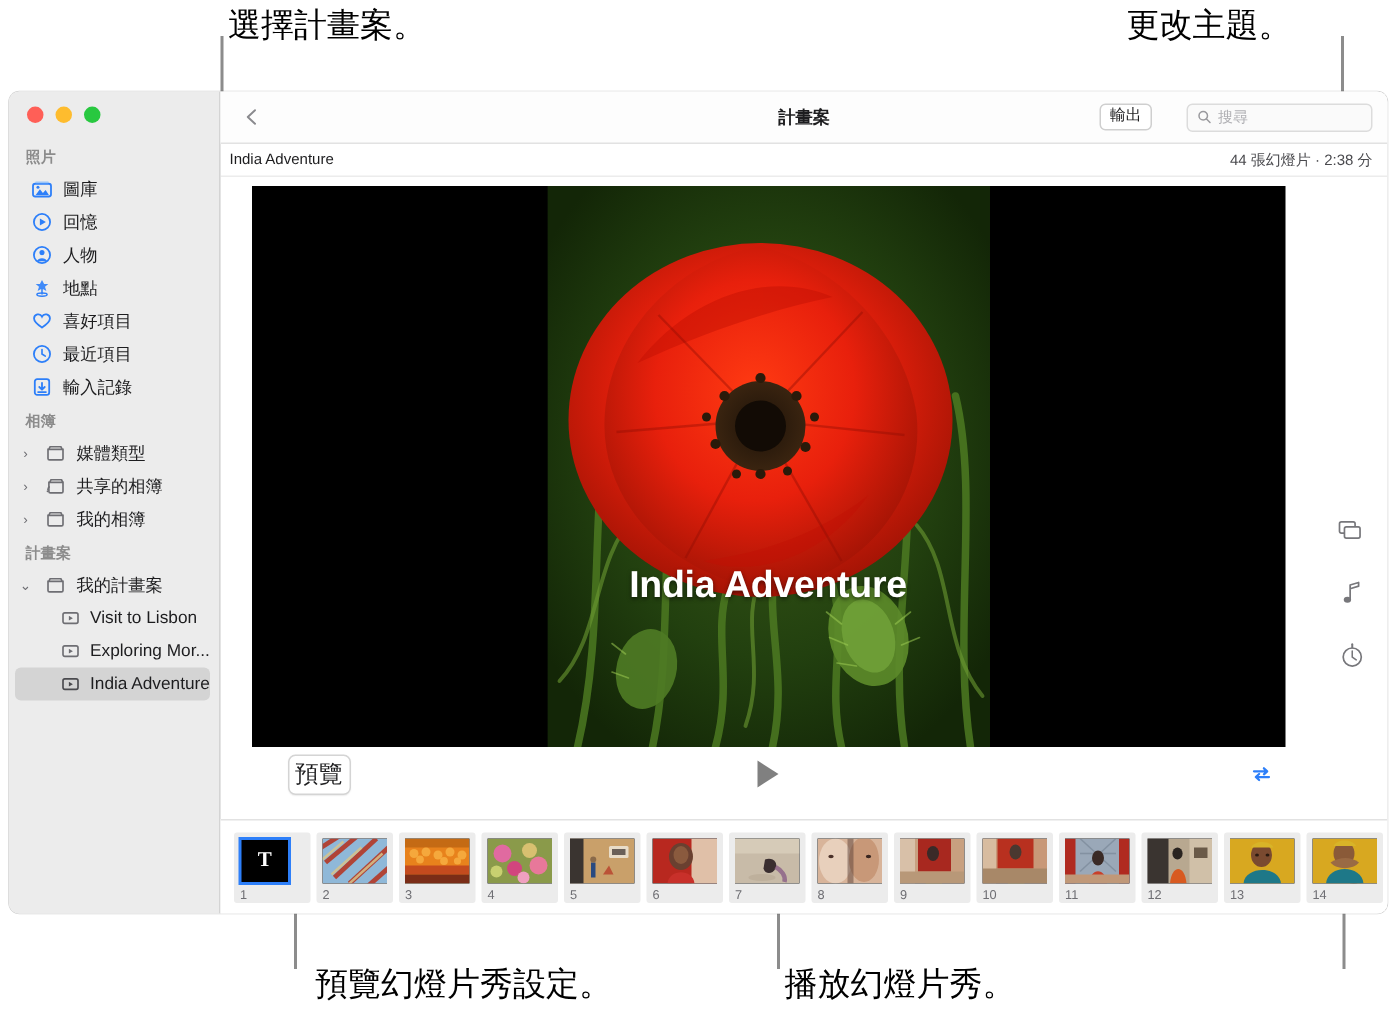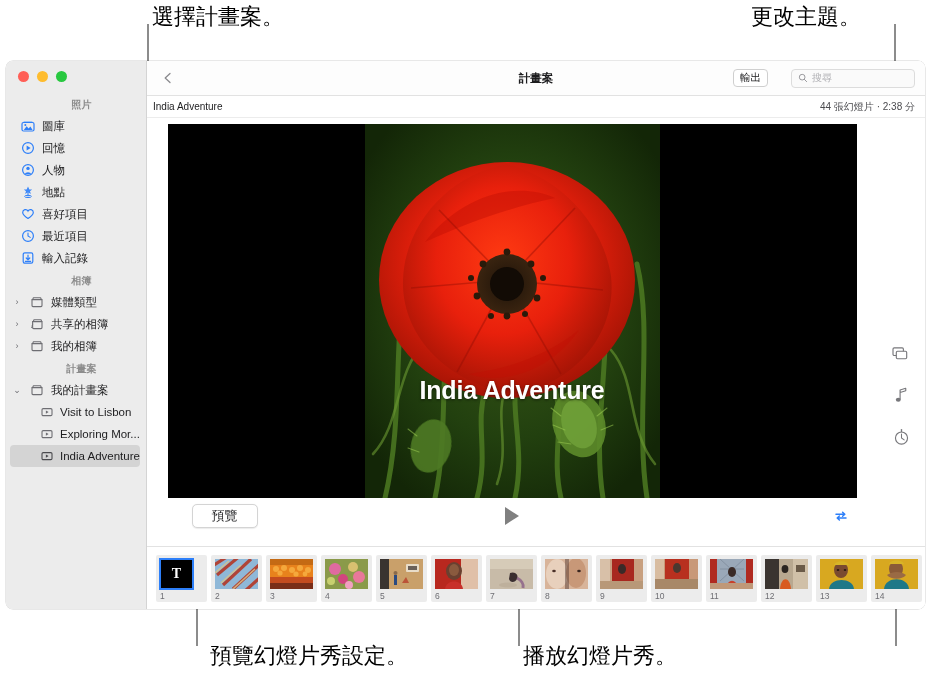--- a/index.html
+++ b/index.html
@@ -54,21 +54,21 @@
     display:flex;
     align-items:center;
     padding-left:12px;
     gap:8px;
   }
   .dot{width:11px;height:11px;border-radius:50%;}
   .dot.r{background:#ff5f57;}
   .dot.y{background:#febc2e;}
   .dot.g{background:#28c840;}
 
-  .sb-scroll{flex:1;overflow:hidden;padding-top:2px;text-align:center;}
+  .sb-scroll{flex:1;overflow:hidden;padding-top:2px;}
   .sb-head{
     font-size:10px;color:#8c8c8c;font-weight:bold;
     padding:5px 0 3px 11px;
     letter-spacing:.2px;
   }
   .sb-item{
     display:flex;align-items:center;
     height:22px;
     padding-left:14px;
     font-size:11.5px;color:#1d1d1f;
@@ -185,23 +185,23 @@
   }
 
   .transport{
     width:689px;height:36px;
     flex:0 0 36px;
     position:relative;
     display:flex;align-items:center;
   }
   .preview-btn{
     position:absolute;left:24px;
-    font-size:13px;color:#1d1d1f;
+    font-size:16px;color:#1d1d1f;
     border:1px solid #d4d4d4;border-radius:5px;
-    background:#fff;padding:2px 19px;
+    background:#fff;padding:2px 4px;
     box-shadow:0 0.5px 1px rgba(0,0,0,.08);
   }
   .play-btn{
     position:absolute;left:50%;transform:translateX(-50%);
     width:0;height:0;
     border-left:14px solid #808080;
     border-top:9px solid transparent;
     border-bottom:9px solid transparent;
   }
   .loop-btn{

